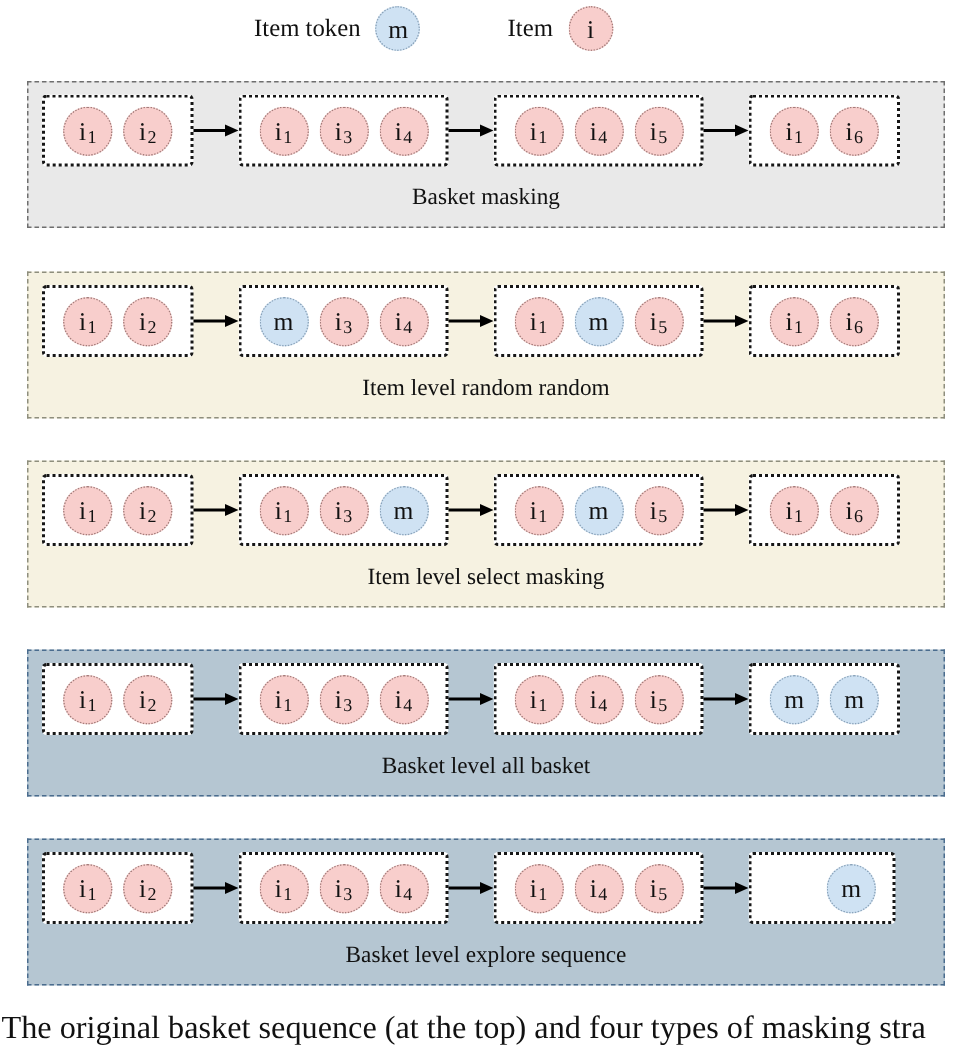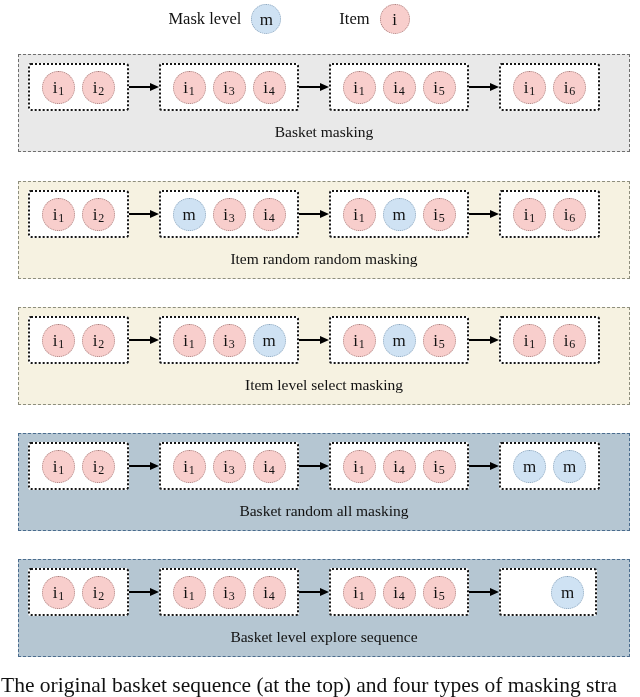--- a/index.html
+++ b/index.html
@@ -52,21 +52,21 @@
   
   .caption{
     position:absolute;top:673px;left:1px;width:700px;
     font-size:21.5px;white-space:nowrap;overflow:hidden;
   }
 </style>
 </head>
 <body>
 
 <div class="legend">
-  <span class="legend-label">Mask level</span>
+  <span class="legend-label">Item token</span>
   <span class="circle lcircle mask-style">m</span>
   <span class="legend-gap"></span>
   <span class="legend-label">Item</span>
   <span class="circle lcircle item-style">i</span>
 </div>
 
 <div id="rows">
     <div class="row theme-gray" style="top: 54px;">
       <div class="baskets">
         <div class="basket n2">
@@ -128,21 +128,21 @@
         </div>
         <span class="arrow">
           <span class="line"></span>
           <span class="head"></span>
         </span>
         <div class="basket n2">
           <span class="circle tok item-style">i<sub>1</sub></span>
           <span class="circle tok item-style">i<sub>6</sub></span>
         </div>
       </div>
-      <div class="row-label">Item random random masking</div>
+      <div class="row-label">Item level random random</div>
     </div>
     <div class="row theme-cream" style="top: 307px;">
       <div class="baskets">
         <div class="basket n2">
           <span class="circle tok item-style">i<sub>1</sub></span>
           <span class="circle tok item-style">i<sub>2</sub></span>
         </div>
         <span class="arrow">
           <span class="line"></span>
           <span class="head"></span>
@@ -198,21 +198,21 @@
         </div>
         <span class="arrow">
           <span class="line"></span>
           <span class="head"></span>
         </span>
         <div class="basket n2">
           <span class="circle tok mask-style">m</span>
           <span class="circle tok mask-style">m</span>
         </div>
       </div>
-      <div class="row-label">Basket random all masking</div>
+      <div class="row-label">Basket level all basket</div>
     </div>
     <div class="row theme-blue" style="top: 559px;">
       <div class="baskets">
         <div class="basket n2">
           <span class="circle tok item-style">i<sub>1</sub></span>
           <span class="circle tok item-style">i<sub>2</sub></span>
         </div>
         <span class="arrow">
           <span class="line"></span>
           <span class="head"></span>

